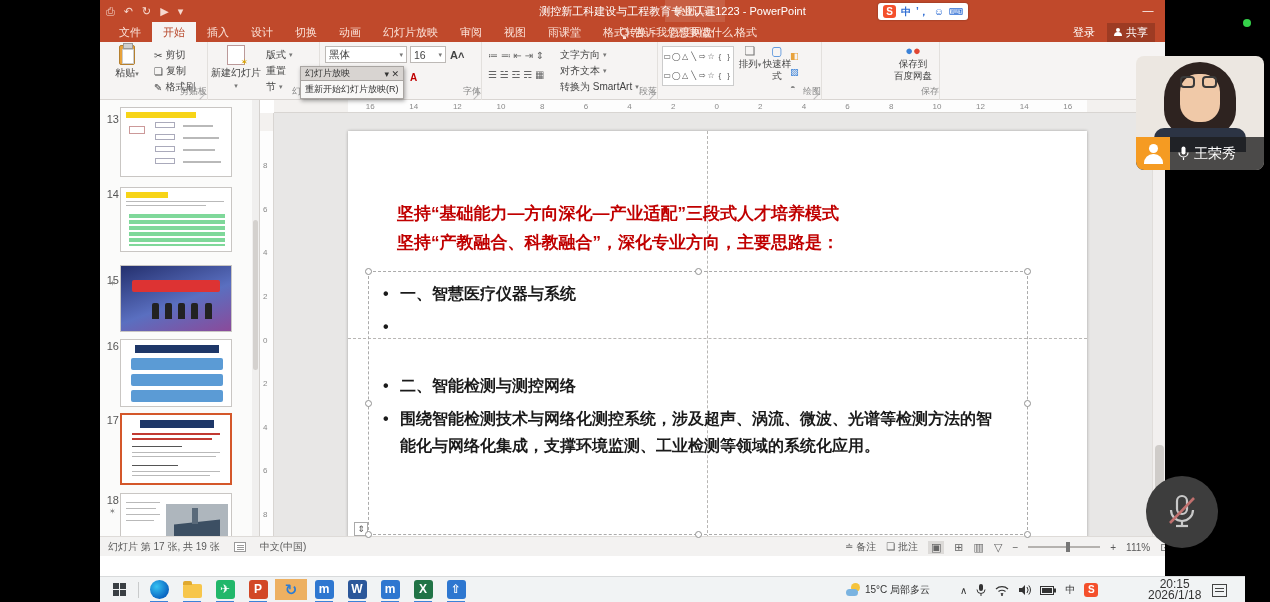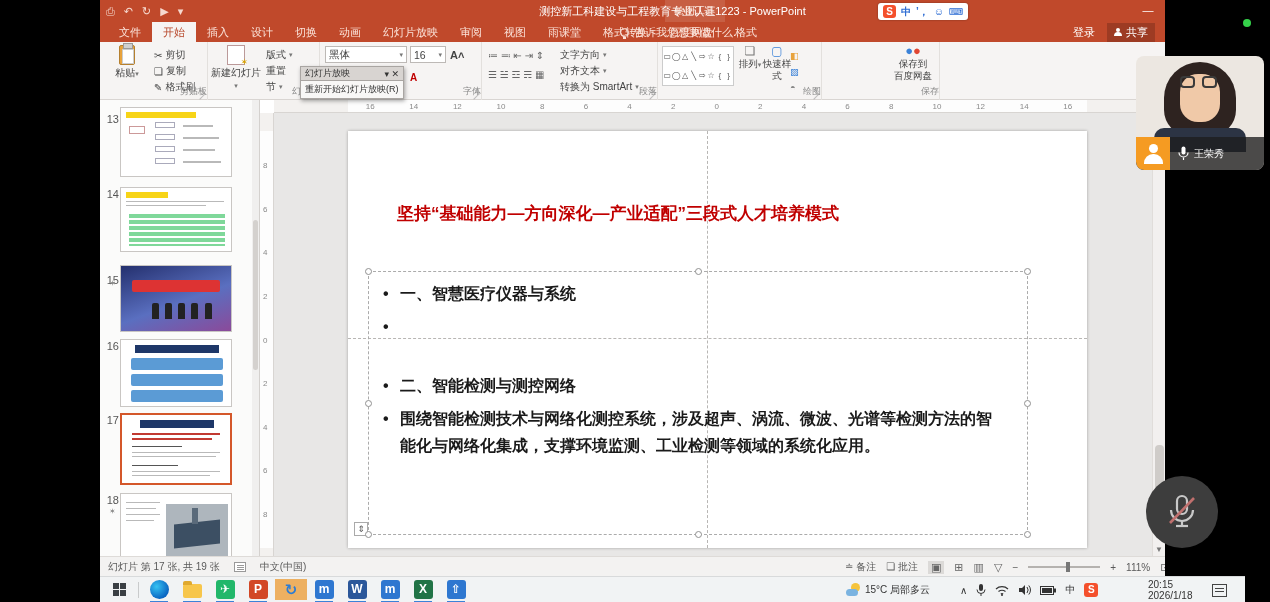--- a/index.html
+++ b/index.html
@@ -94,38 +94,38 @@
   #body-text .li .bu{position:absolute;left:0;top:0}
   .sp1{height:6px}.sp2{height:59px}
   #autofit{left:6px;bottom:12px;width:14px;height:14px;background:#fff;border:1px solid #aaa;font-size:9px;color:#555;text-align:center;line-height:13px}
   
   #vscroll{left:1052px;top:100px;width:13px;height:456px;background:#f2f0ef;border-left:1px solid #e0ddda;font-size:8px;color:#777;text-align:center}
   #vscroll .th{position:absolute;left:2px;top:345px;width:9px;height:45px;background:#cfccc9;border-radius:4px}
   #vscroll .up{position:absolute;top:2px;left:0;right:0}
   #vscroll .pv{position:absolute;bottom:22px;left:0;right:0}
   #vscroll .nx{position:absolute;bottom:2px;left:0;right:0}
   
-  #status{left:0;top:556px;width:100%;height:20px;background:#f3f2f1;border-top:1px solid #dedbd8;color:#5a5a5a;font-size:10px}
+  #status{left:0;top:536px;width:100%;height:20px;background:#f3f2f1;border-top:1px solid #dedbd8;color:#5a5a5a;font-size:10px}
   #status .l{position:absolute;left:8px;top:0;height:20px;display:flex;align-items:center;gap:14px}
   #status .r{position:absolute;left:745px;top:0;height:20px;display:flex;align-items:center;gap:10px}
   .vw{font-size:11px;color:#666}
   .vw.on{background:#dcdad8;padding:0 3px}
   #zoomslider{width:72px;height:2px;background:#b5b2af;position:relative}
   #zoomslider .kn{position:absolute;left:38px;top:-4px;width:4px;height:10px;background:#777}
   .spellbook{width:12px;height:10px;background:#fff;border:1px solid #999;position:relative}
   .spellbook:after{content:"";position:absolute;left:2px;top:2px;width:7px;height:1px;background:#999;box-shadow:0 2px 0 #999,0 4px 0 #999}
   
   #mpanel{left:1165px;top:0;width:105px;height:576px;background:#000;z-index:40}
   #greendot{left:1243px;top:19px;width:8px;height:8px;border-radius:50%;background:#35d14a;z-index:60}
   #cam{left:1136px;top:56px;width:128px;height:114px;border-radius:8px;overflow:hidden;background:#ece7e1;z-index:55}
   .hair{position:absolute;left:28px;top:6px;width:72px;height:74px;background:#2e2320;border-radius:36px 36px 26px 26px}
   .face{position:absolute;left:44px;top:18px;width:40px;height:48px;background:#f0c9a8;border-radius:18px}
   .glass{position:absolute;top:20px;width:15px;height:12px;border:2px solid #3a3a3a;border-radius:4px}
   .should{position:absolute;left:18px;top:72px;width:92px;height:24px;background:#2c3444;border-radius:10px 10px 0 0}
-  #cambar{position:absolute;left:0;bottom:0;width:100%;height:33px;background:rgba(30,30,30,.78);display:flex;align-items:center;color:#fff;font-size:10px}
+  #cambar{position:absolute;left:0;bottom:0;width:100%;height:33px;background:rgba(30,30,30,.78);display:flex;align-items:center;color:#fff;font-size:14px}
   #cambadge{width:34px;height:33px;background:#f59b22;border-radius:0 0 0 8px;position:relative;flex:none}
   #cambadge:before{content:"";position:absolute;left:13px;top:7px;width:9px;height:9px;border-radius:50%;background:#fff}
   #cambadge:after{content:"";position:absolute;left:8px;top:17px;width:19px;height:10px;border-radius:9px 9px 0 0;background:#fff}
   #camname{display:flex;align-items:center;gap:5px;padding-left:8px}
   #micfab{left:1146px;top:476px;width:72px;height:72px;border-radius:50%;background:#3d3d3d;z-index:56;display:flex;align-items:center;justify-content:center}
   
   #taskbar{left:100px;top:576px;width:1145px;height:26px;background:#f1f3f4;border-top:1px solid #d8dadb;z-index:20}
   .tb-ico{position:absolute;top:2px;width:26px;height:21px;display:flex;align-items:center;justify-content:center;cursor:pointer}
   .tb-ul{position:absolute;top:24px;height:2px;width:18px;background:#3b82d8}
   .winlogo{width:13px;height:13px;display:grid;grid-template-columns:6px 6px;grid-template-rows:6px 6px;gap:1px}
@@ -133,21 +133,21 @@
   .appsq{width:19px;height:19px;border-radius:3px;color:#fff;font-size:12px;font-weight:bold;text-align:center;line-height:19px}
   .edge{background:radial-gradient(circle at 35% 35%,#35c3f3,#0a66c2 70%);border-radius:50%;width:19px;height:19px}
   .folder{width:19px;height:14px;background:#f7c64b;border-radius:2px;position:relative;margin-top:3px}
   .folder:before{content:"";position:absolute;left:0;top:-3px;width:9px;height:4px;background:#e0a92f;border-radius:2px 2px 0 0}
   .hl{background:#edb061}
   .tray{position:absolute;top:0;height:26px;display:flex;align-items:center;color:#333;font-size:10px;gap:8px}
   .sun{width:14px;height:14px;position:relative}
   .sun:before{content:"";position:absolute;right:0;top:0;width:9px;height:9px;border-radius:50%;background:#f5c33b}
   .sun:after{content:"";position:absolute;left:0;bottom:1px;width:12px;height:7px;border-radius:5px;background:#7ab3e0}
   .sico{width:14px;height:14px;background:#f4502c;border-radius:3px;color:#fff;font-size:10px;font-weight:bold;text-align:center;line-height:14px}
-  .clock{text-align:left;font-size:10px;line-height:11px}
+  .clock{text-align:center;font-size:12px;line-height:11px}
   .action{width:15px;height:13px;border:1px solid #444;position:relative}
   .action:after{content:"";position:absolute;left:2px;top:3px;width:9px;height:1px;background:#444;box-shadow:0 3px 0 #444}
   .mag{width:8px;height:8px;border:1.5px solid #555;border-radius:50%;position:relative}
   .mag:after{content:"";position:absolute;right:-4px;bottom:-3px;width:5px;height:1.5px;background:#555;transform:rotate(45deg)}
 </style>
 </head>
 <body>
 
 <div id="ppt" class="abs">
 
@@ -447,20 +447,21 @@
     </div>
 
   <div id="canvas" class="abs">
     <div id="slide" class="abs">
       <div class="guide-v abs"></div>
       <div class="guide-h abs"></div>
 
 
       <div id="intro" class="abs">
         <div>坚持“基础能力—方向深化—产业适配”三段式人才培养模式</div>
+        <div>坚持“产教融合、科教融合”，深化专业方向，主要思路是：</div>
       </div>
 
       <div id="textbox" class="abs">
         <div id="body-text">
           <div class="li"><span class="bu">•</span><span>一、智慧医疗仪器与系统</span></div>
           <div class="sp1"></div>
           <div class="li"><span class="bu">•</span></div>
           <div class="sp2"></div>
           <div class="li"><span class="bu">•</span><span>二、智能检测与测控网络</span></div>
           <div class="sp1"></div>

